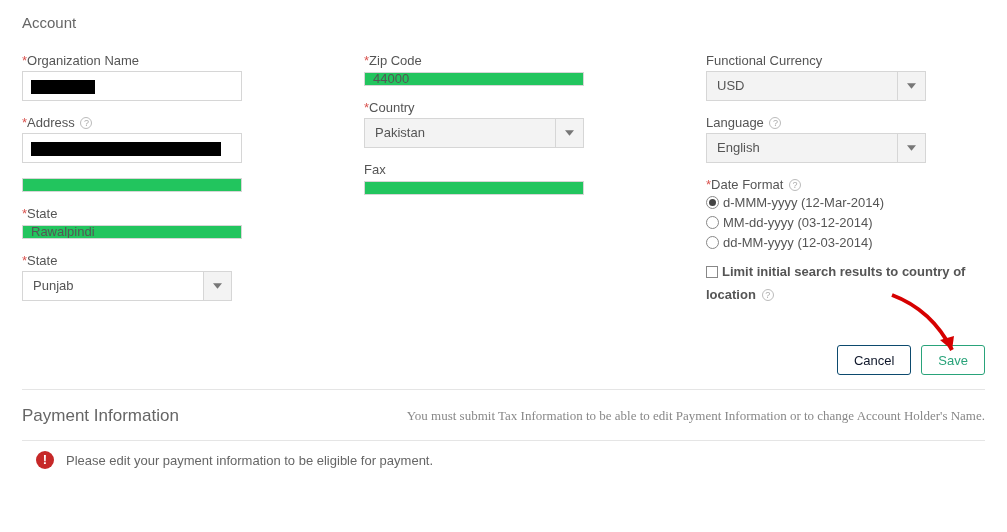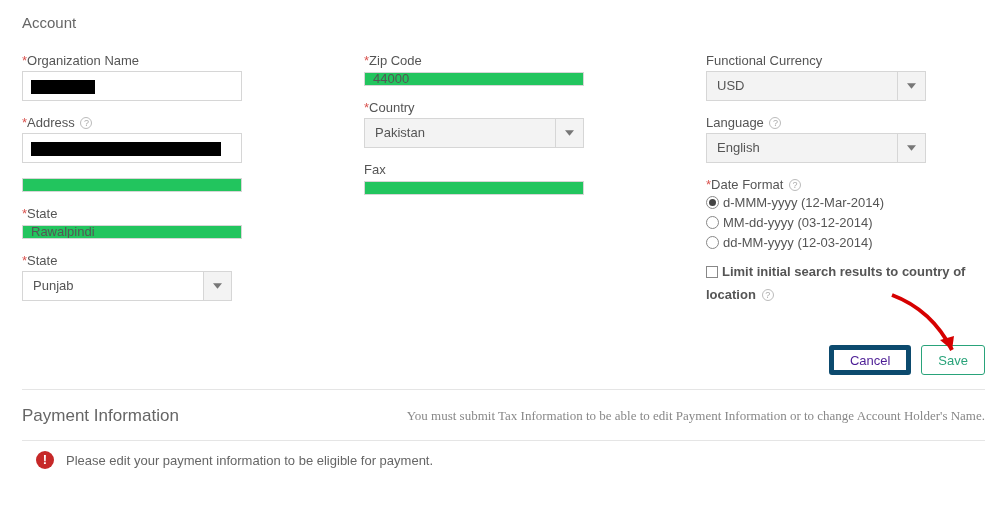--- a/index.html
+++ b/index.html
@@ -120,21 +120,21 @@
   .btn {
     height: 30px;
     padding: 0 16px;
     font-size: 13px;
     border-radius: 3px;
     background: #fff;
     display: inline-flex;
     align-items: center;
     cursor: pointer;
   }
-  .btn.cancel { border: 5px solid #0c4a6e; color: #4c1d95; }
+  .btn.cancel { border: 1px solid #0c4a6e; color: #0f172a; }
   .btn.save { border: 1px solid #29a37a; color: #29a37a; text-align: right; }
   .arrow {
     position: absolute;
     left: 860px;
     top: -55px;
     pointer-events: none;
   }
   hr.sep {
     border: none;
     border-top: 1px solid #e5e5e5;

